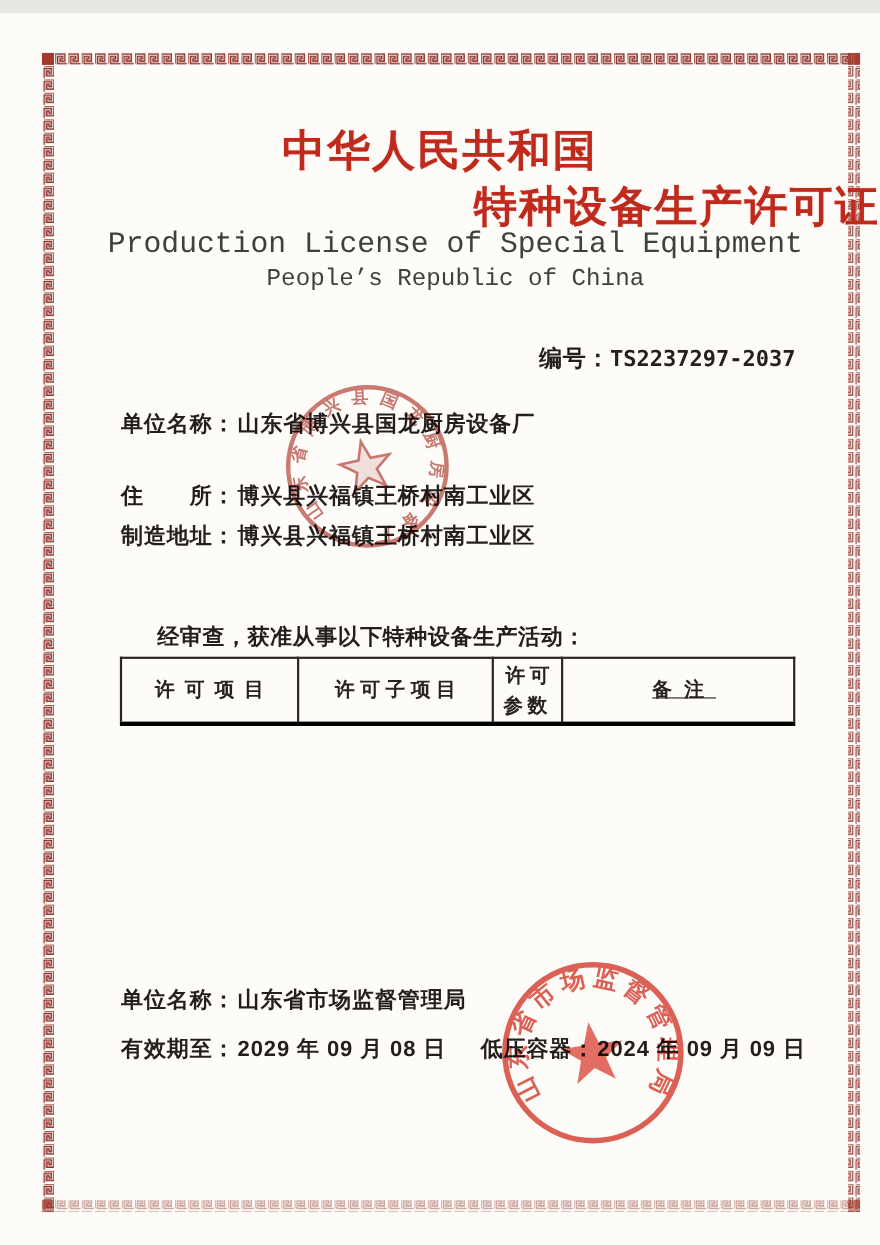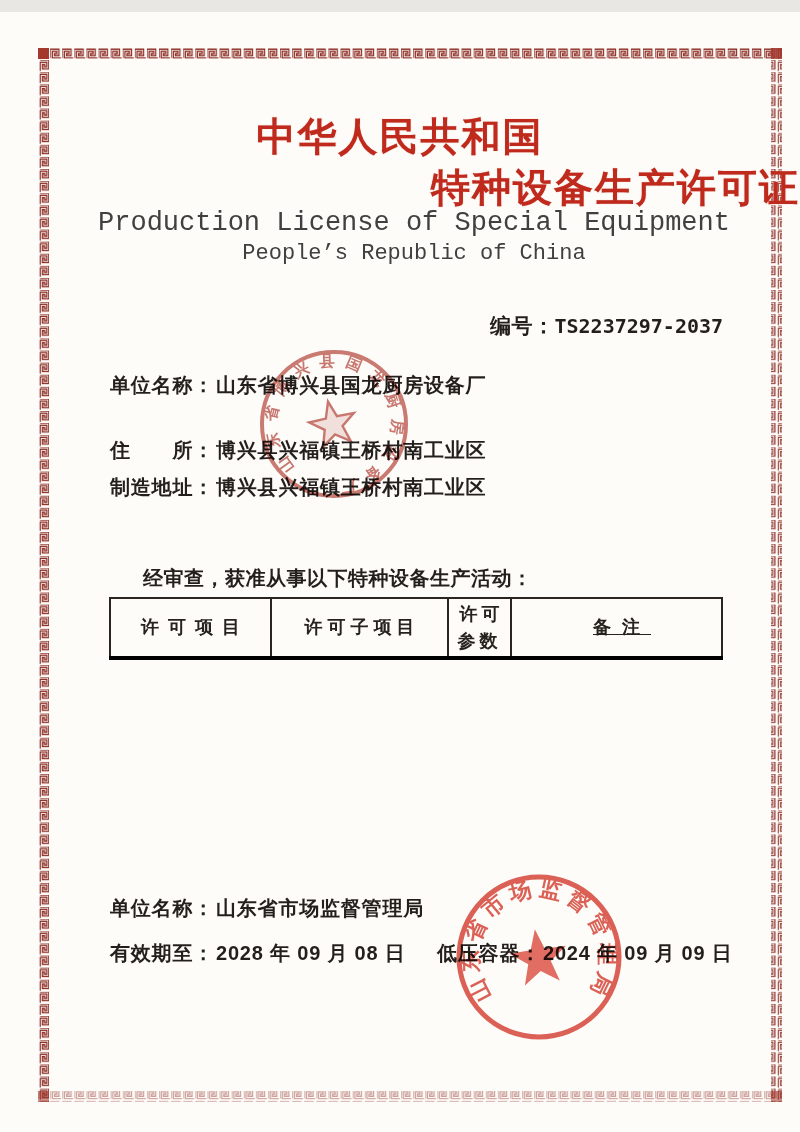--- a/index.html
+++ b/index.html
@@ -106,21 +106,21 @@
 参数</th>
       <th class="h4">备注</th>
     </tr>
   </tbody>
     </table>
 
   <div class="abs field" style="top:883px; left:110px;">
     <span class="lab">单位名称：</span><span>山东省市场监督管理局</span>
   </div>
   <div class="abs field" style="top:928px; left:110px;">
-    <span class="lab">有效期至：</span><span>2028 年 09 月 08 日</span>
+    <span class="lab">有效期至：</span><span>2029 年 09 月 08 日</span>
   </div>
   <div class="abs field" style="top:928px; left:437px;">
     <span class="lab">低压容器：</span><span>2024 年 09 月 09 日</span>
   </div>
 
   <svg class="abs stamp" style="left:254px; top:332px;" width="160" height="160" viewBox="0 0 160 160">
     <g opacity="0.72">
       <circle cx="80" cy="80" r="72" fill="none" stroke="#b84a40" stroke-width="4"></circle>
       <path id="csealPath" d="M 22 80 a 58 58 0 1 1 116 0 a 58 58 0 1 1 -116 0" fill="none"></path>
       <text font-size="15.5" font-weight="bold" fill="#b4453c" letter-spacing="9.5" transform="rotate(-48 80 80)" font-family="Liberation Sans, sans-serif">

